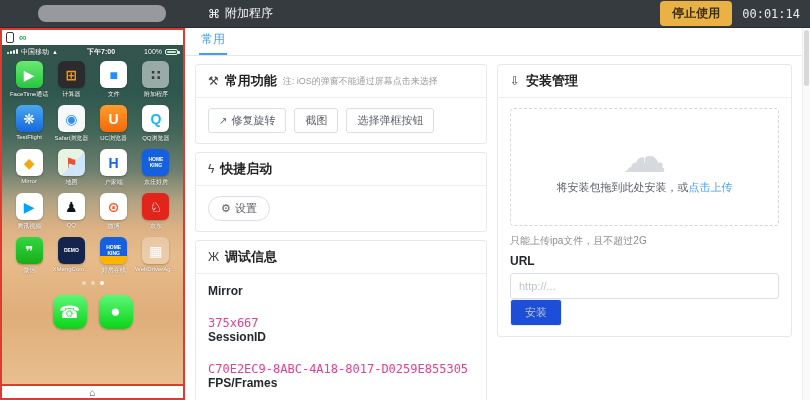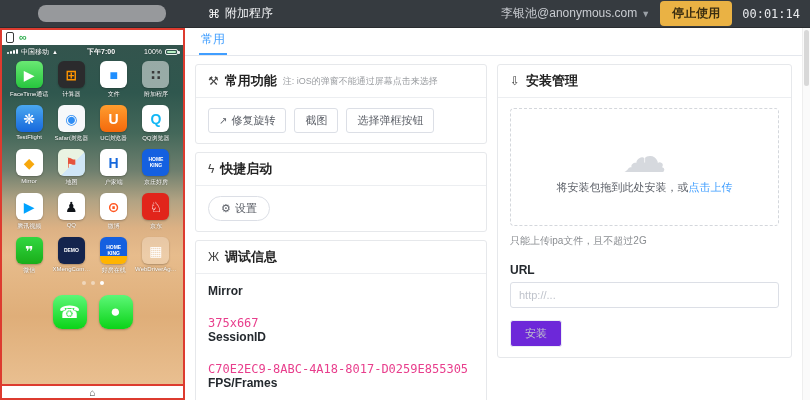--- a/index.html
+++ b/index.html
@@ -78,42 +78,38 @@
   .dbg-label { font-weight:bold; font-size:12px; color:#24292e; margin-top:0; }
   .dbg-label:first-child { margin-top:0; }
   .dbg-value { font-family:"DejaVu Sans Mono",monospace; font-size:12px; color:#e83e8c; margin-top:18px; display:flex; align-items:center; gap:4px; }
 
   .upload-box { border:1px dashed #d4d7dc; border-radius:4px; height:118px; display:flex; flex-direction:column; align-items:center; justify-content:center; gap:6px; cursor:pointer; }
   .cloud { position:relative; font-size:44px; color:#d6d9de; line-height:.8; }
   .cloud .up-arrow { position:absolute; left:50%; top:52%; transform:translate(-50%,-50%); font-size:16px; color:#fff; font-weight:bold; }
   .upload-text { font-size:11px; color:#5a5e66; }
   .upload-text .link { color:#409eff; cursor:pointer;text-align:right; }
   .tip { font-size:10px; color:#8a8d91; margin-top:8px; }
-  .url-label { font-weight:bold; font-size:12px; margin-top:15px; color:#24292e; }
+  .url-label { font-weight:bold; font-size:12px; margin-top:6px; color:#24292e; }
   .url-input { width:100%; height:26px; border:1px solid #dcdfe6; border-radius:3px; margin-top:5px; padding:0 8px; font-size:11px; color:#333; outline:none; }
   .url-input::placeholder { color:#c0c4cc; }
-  .install-btn { margin-top:12px; border:1px solid #ebeef5; background:#6d28d9; color:#c0c4cc; border-radius:3px; font-size:11px; padding:5px 14px; cursor:not-allowed; }
+  .install-btn { border:1px solid #ebeef5; background:#1d4ed8; color:#c0c4cc; border-radius:3px; font-size:11px; padding:5px 14px; cursor:not-allowed; }
 
   .scrollstrip { width:8px; flex:none; background:#fafafa; border-left:1px solid #eee; position:relative; }
   .thumb { position:absolute; top:2px; left:1px; width:5px; height:56px; background:#d8d8d8; border-radius:3px; }
 </style>
 </head>
 <body>
 
 <div class="navbar">
   <div class="logo-blur"></div>
   <div class="brand">
     <span class="apple-glyph">⌘</span>
     <span>附加程序</span>
   </div>
   <div class="nav-right">
-    <div class="user">
-      <span>李银池@anonymous.com</span>
-      <span class="caret">▼</span>
-    </div>
     <button class="stop-btn">停止使用</button>
     <span class="timer">00:01:14</span>
   </div>
 </div>
 
 <div class="wrap">
 
   <div class="phone-panel">
     <div class="phone-toolbar">
       <span class="device-icon"></span>

